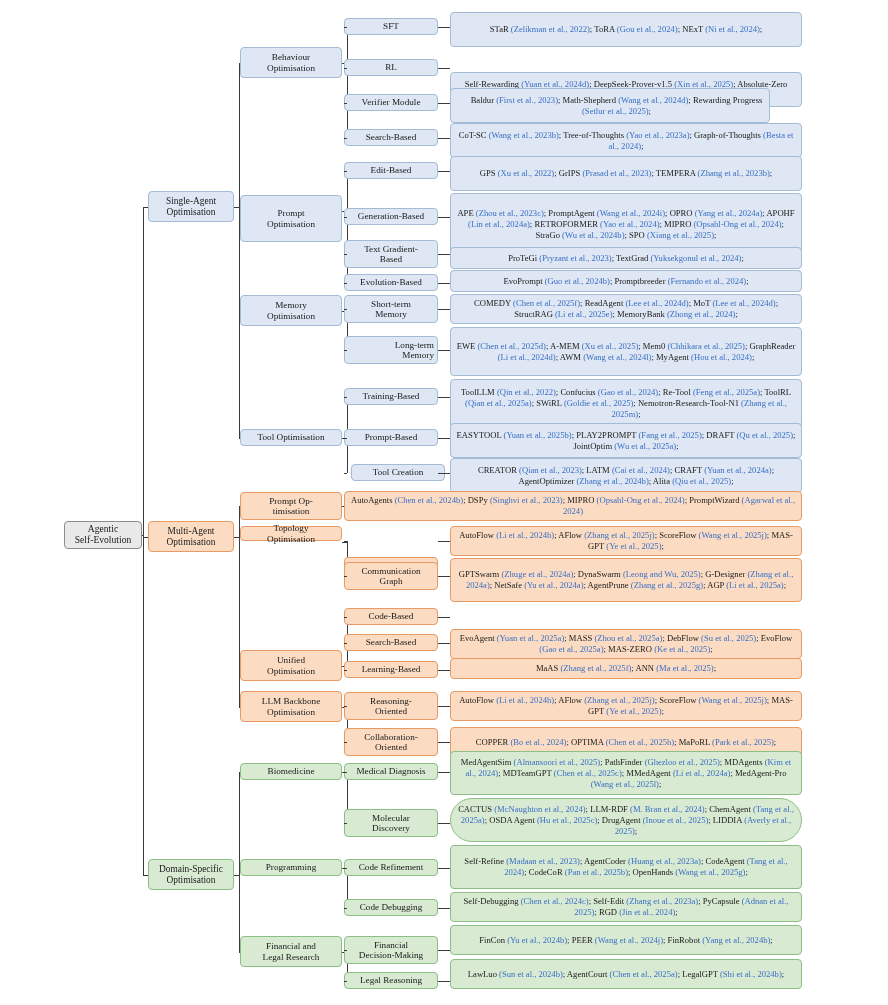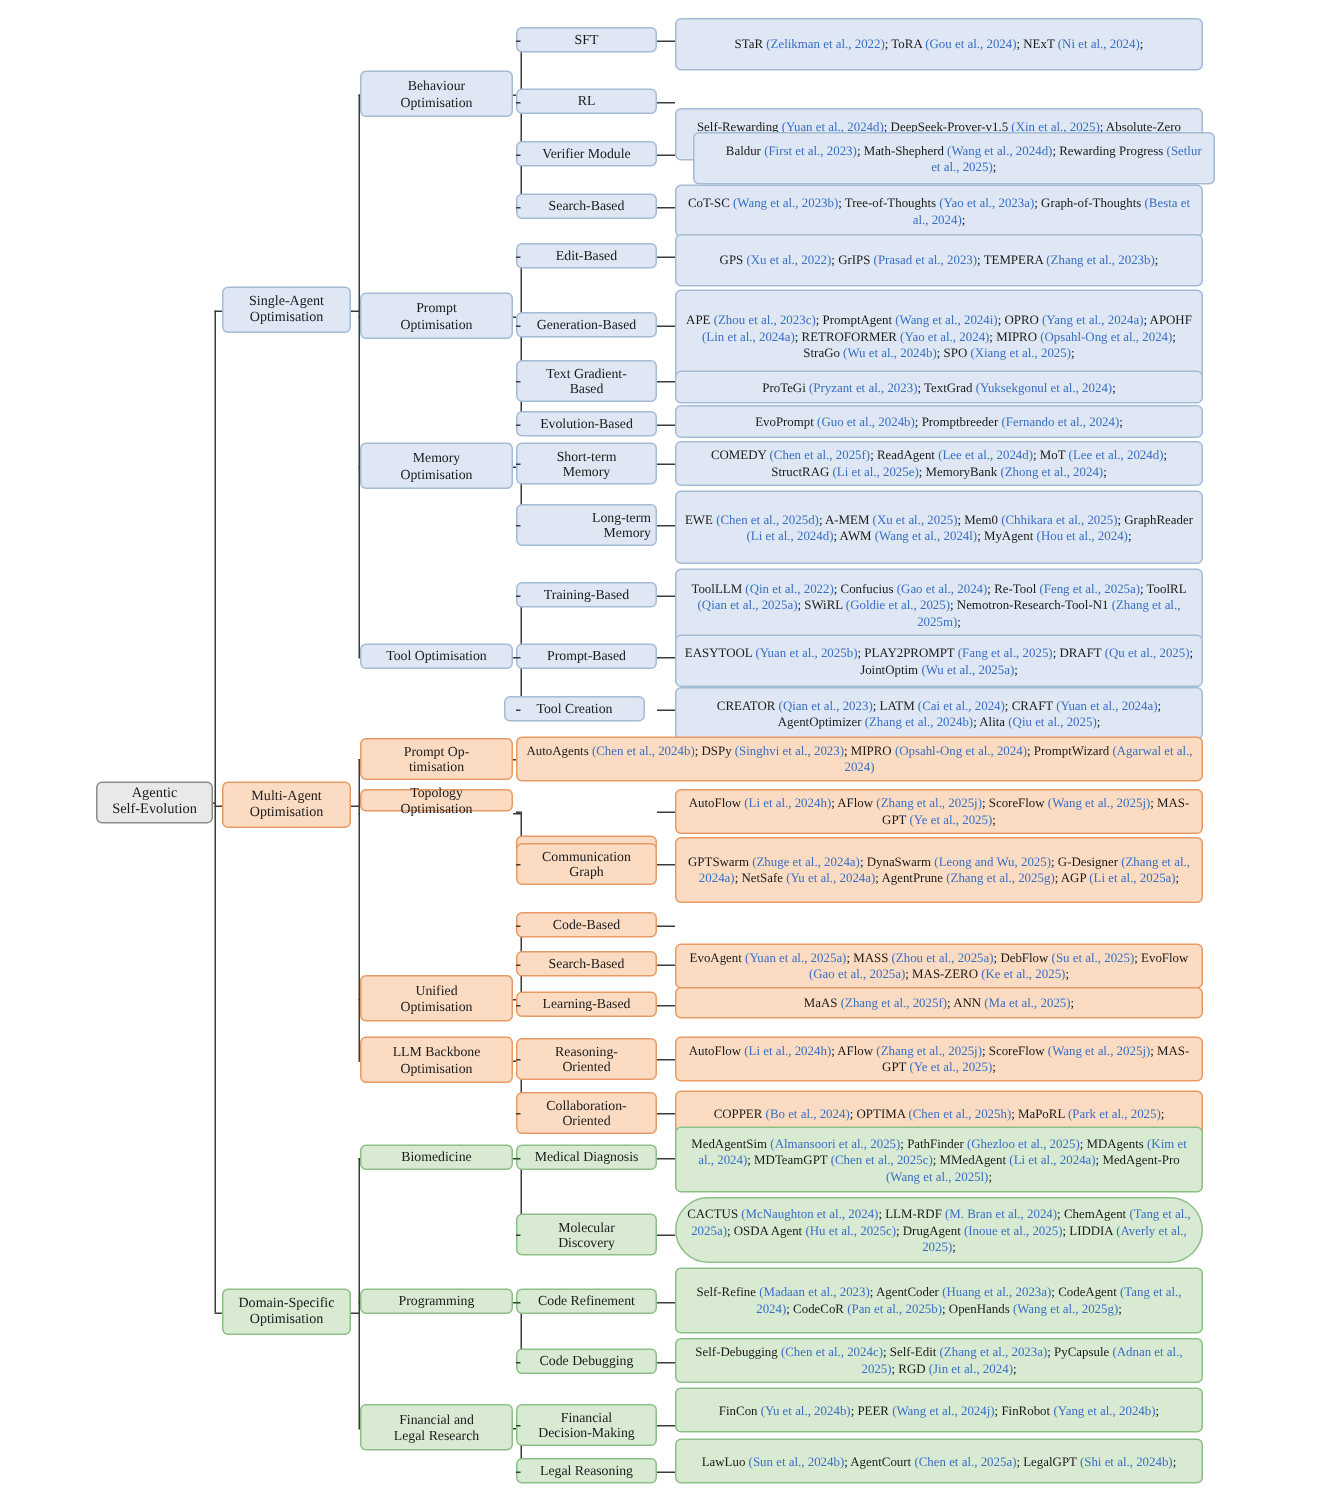--- a/index.html
+++ b/index.html
@@ -66,33 +66,33 @@
     </div>
     <div class="edge h" style="left: 344px; top: 67.5px; width: 3px; background: rgb(59, 59, 59);"></div>
     <div class="node c-blue leaf" style="left: 450px; top: 50px; width: 352px; height: 35px; margin-top: 22px;">
       <div class="inner">Self-Rewarding <span class="cite">(Yuan et al., 2024d)</span>; DeepSeek-Prover-v1.5 <span class="cite">(Xin et al., 2025)</span>; Absolute-Zero <span class="cite">(Zhao et al., 2025a)</span></div>
     </div>
     <div class="edge h" style="left: 438px; top: 67.5px; width: 12px; background: rgb(59, 59, 59);"></div>
     <div class="node c-blue lv3" style="left: 344px; top: 94px; width: 94px; height: 17px;">
       <div class="inner">Verifier Module</div>
     </div>
     <div class="edge h" style="left: 344px; top: 102.5px; width: 3px; background: rgb(59, 59, 59);"></div>
-    <div class="node c-blue leaf" style="left: 462px; top: 88px; width: 348px; height: 35px; padding-left: 16px;">
+    <div class="node c-blue leaf" style="left: 450px; top: 88px; width: 320px; height: 35px; padding-left: 16px;">
       <div class="inner">Baldur <span class="cite">(First et al., 2023)</span>; Math-Shepherd <span class="cite">(Wang et al., 2024d)</span>; Rewarding Progress <span class="cite">(Setlur et al., 2025)</span>;</div>
     </div>
     <div class="edge h" style="left: 438px; top: 102.5px; width: 12px; background: rgb(59, 59, 59);"></div>
     <div class="node c-blue lv3" style="left: 344px; top: 129px; width: 94px; height: 17px;">
       <div class="inner">Search-Based</div>
     </div>
     <div class="edge h" style="left: 344px; top: 137.5px; width: 3px; background: rgb(59, 59, 59);"></div>
     <div class="node c-blue leaf" style="left: 450px; top: 123px; width: 352px; height: 35px;">
       <div class="inner">CoT-SC <span class="cite">(Wang et al., 2023b)</span>; Tree-of-Thoughts <span class="cite">(Yao et al., 2023a)</span>; Graph-of-Thoughts <span class="cite">(Besta et al., 2024)</span>;</div>
     </div>
     <div class="edge h" style="left: 438px; top: 137.5px; width: 12px; background: rgb(59, 59, 59);"></div>
-    <div class="node c-blue lv3" style="left: 240px; top: 195px; width: 102px; height: 31px;">
+    <div class="node c-blue lv3" style="left: 240px; top: 195px; width: 102px; height: 47px;">
       <div class="inner">Prompt<br>Optimisation</div>
     </div>
     <div class="edge h" style="left: 239px; top: 210.5px; width: 1px; background: rgb(59, 59, 59);"></div>
     <div class="edge v" style="left: 347px; top: 170.5px; height: 112px; background: rgb(59, 59, 59);"></div>
     <div class="edge h" style="left: 342px; top: 210.5px; width: 6px; background: rgb(59, 59, 59);"></div>
     <div class="node c-blue lv3" style="left: 344px; top: 162px; width: 94px; height: 17px;">
       <div class="inner">Edit-Based</div>
     </div>
     <div class="edge h" style="left: 344px; top: 170.5px; width: 3px; background: rgb(59, 59, 59);"></div>
     <div class="node c-blue leaf" style="left: 450px; top: 156px; width: 352px; height: 35px;">
@@ -160,21 +160,21 @@
     </div>
     <div class="edge h" style="left: 438px; top: 396.5px; width: 12px; background: rgb(59, 59, 59);"></div>
     <div class="node c-blue lv3" style="left: 344px; top: 429px; width: 94px; height: 17px;">
       <div class="inner">Prompt-Based</div>
     </div>
     <div class="edge h" style="left: 344px; top: 437.5px; width: 3px; background: rgb(59, 59, 59);"></div>
     <div class="node c-blue leaf" style="left: 450px; top: 423px; width: 352px; height: 35px;">
       <div class="inner">EASYTOOL <span class="cite">(Yuan et al., 2025b)</span>; PLAY2PROMPT <span class="cite">(Fang et al., 2025)</span>; DRAFT <span class="cite">(Qu et al., 2025)</span>; JointOptim <span class="cite">(Wu et al., 2025a)</span>;</div>
     </div>
     <div class="edge h" style="left: 438px; top: 437.5px; width: 12px; background: rgb(59, 59, 59);"></div>
-    <div class="node c-blue lv3" style="left: 336px; top: 464px; width: 94px; height: 17px;">
+    <div class="node c-blue lv3" style="left: 351px; top: 464px; width: 94px; height: 17px;">
       <div class="inner">Tool Creation</div>
     </div>
     <div class="edge h" style="left: 344px; top: 472.5px; width: 3px; background: rgb(59, 59, 59);"></div>
     <div class="node c-blue leaf" style="left: 450px; top: 458px; width: 352px; height: 35px;">
       <div class="inner">CREATOR <span class="cite">(Qian et al., 2023)</span>; LATM <span class="cite">(Cai et al., 2024)</span>; CRAFT <span class="cite">(Yuan et al., 2024a)</span>; AgentOptimizer <span class="cite">(Zhang et al., 2024b)</span>; Alita <span class="cite">(Qiu et al., 2025)</span>;</div>
     </div>
     <div class="edge h" style="left: 438px; top: 472.5px; width: 12px; background: rgb(59, 59, 59);"></div>
     <div class="node c-orange lv2" style="left: 148px; top: 521px; width: 86px; height: 31px;">
       <div class="inner">Multi-Agent<br>Optimisation</div>
     </div>

